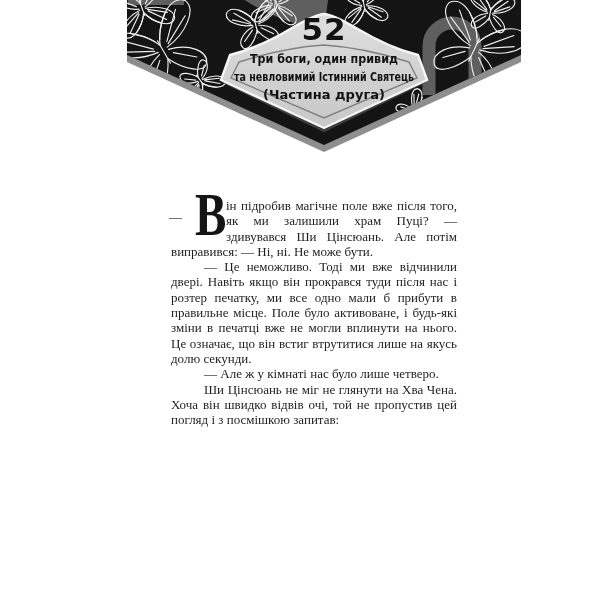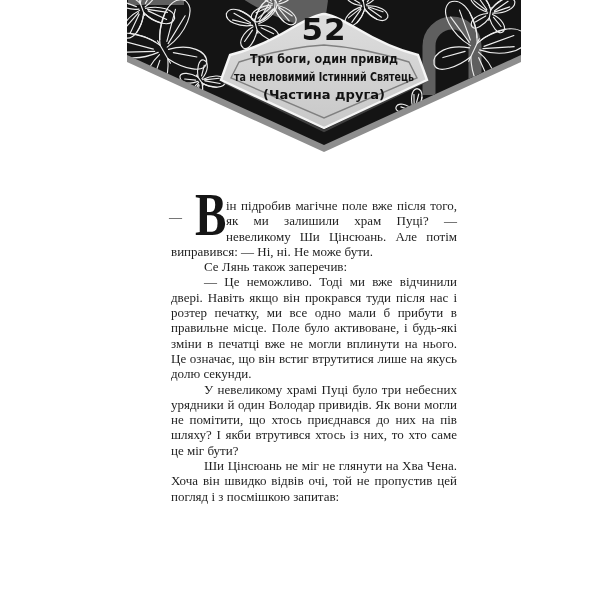--- a/index.html
+++ b/index.html
@@ -104,21 +104,20 @@
       <text class="plaque-title" x="300" y="81" textLength="180" lengthAdjust="spacingAndGlyphs">та невловимий Істинний Святець</text>
       <text class="plaque-title" x="300" y="99" textLength="122" lengthAdjust="spacingAndGlyphs">(Частина друга)</text>
     </g>
   </svg>
 
   <div class="body-text">
     <p class="first">
       <span class="dropcap-block" style="display:block">
           <span class="lead-dash">—</span>
           <span class="dropcap">В</span>
-        </span><span>ін підробив магічне поле вже після того, як ми залишили храм Пуці? — невеликому Ши Цінсюань. Але потім виправився: — Ні, ні. Не може бути.</span>
+        </span><span>ін підробив магічне поле вже після того, як ми залишили храм Пуці? — здивувався Ши Цінсюань. Але потім виправився: — Ні, ні. Не може бути.</span>
     </p>
-    <p>Се Лянь також заперечив:</p>
     <p>— Це неможливо. Тоді ми вже відчинили двері. Навіть якщо він прокрався туди після нас і розтер печатку, ми все одно мали б прибути в правильне місце. Поле було активоване, і будь-які зміни в печатці вже не могли вплинути на нього. Це означає, що він встиг втрутитися лише на якусь долю секунди.</p>
-    <p>У невеликому храмі Пуці було три небесних урядники й один Володар привидів. Як вони могли не помітити, що хтось приєднався до них на пів шляху? І якби втрутився хтось із них, то хто саме це міг бути?</p>
+    <p>— Але ж у кімнаті нас було лише четверо.</p>
     <p>Ши Цінсюань не міг не глянути на Хва Чена. Хоча він швидко відвів очі, той не пропустив цей погляд і з посмішкою запитав:</p>
   </div>
 
 </div>
 
 </body></html>

